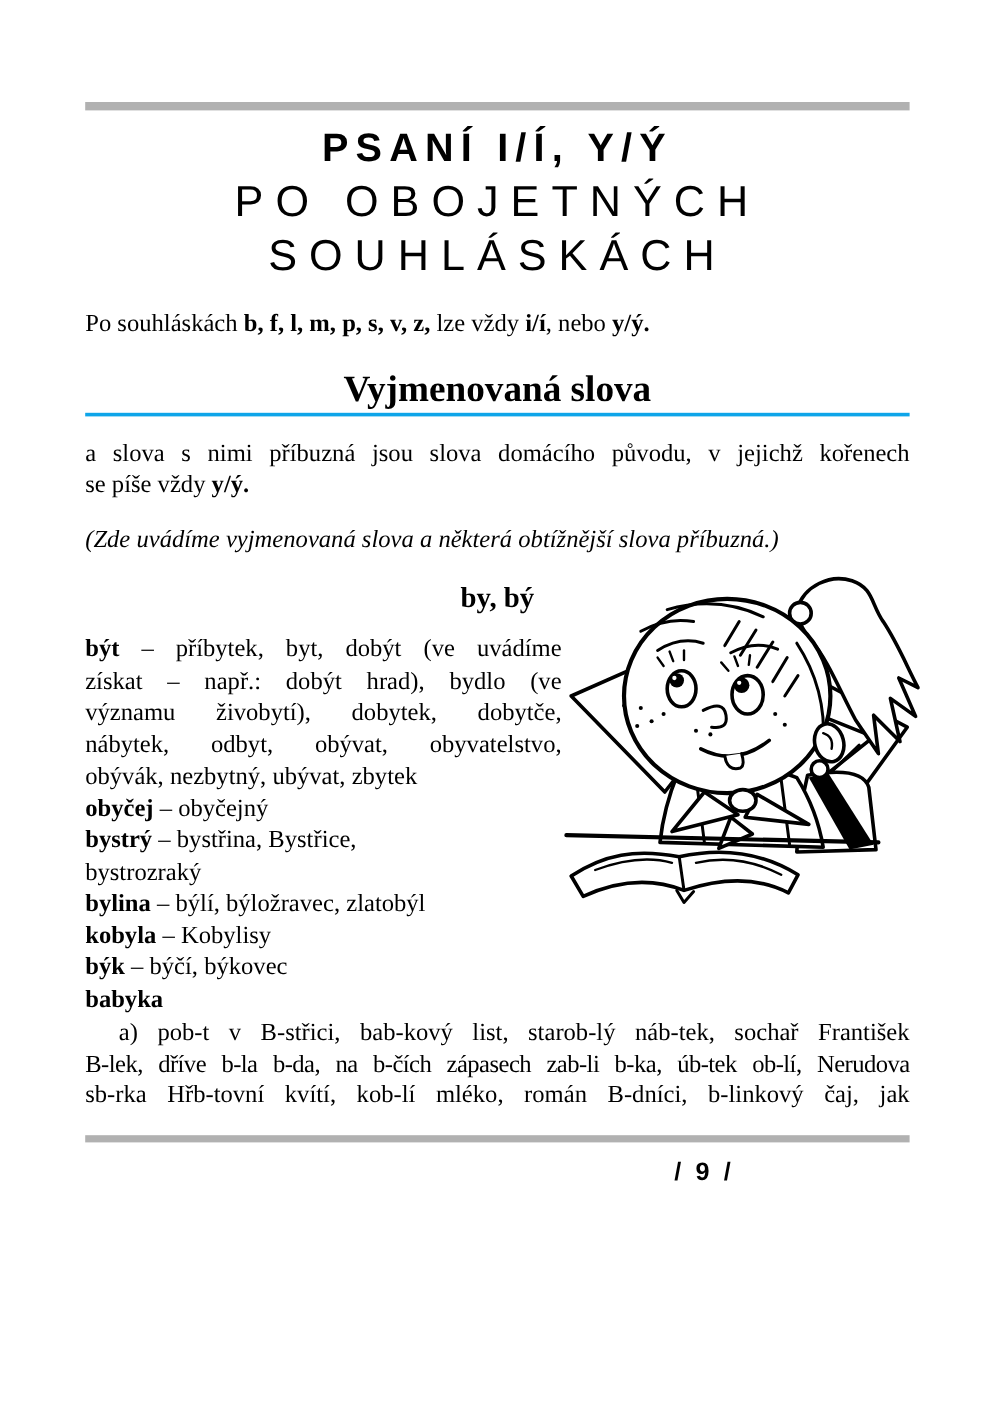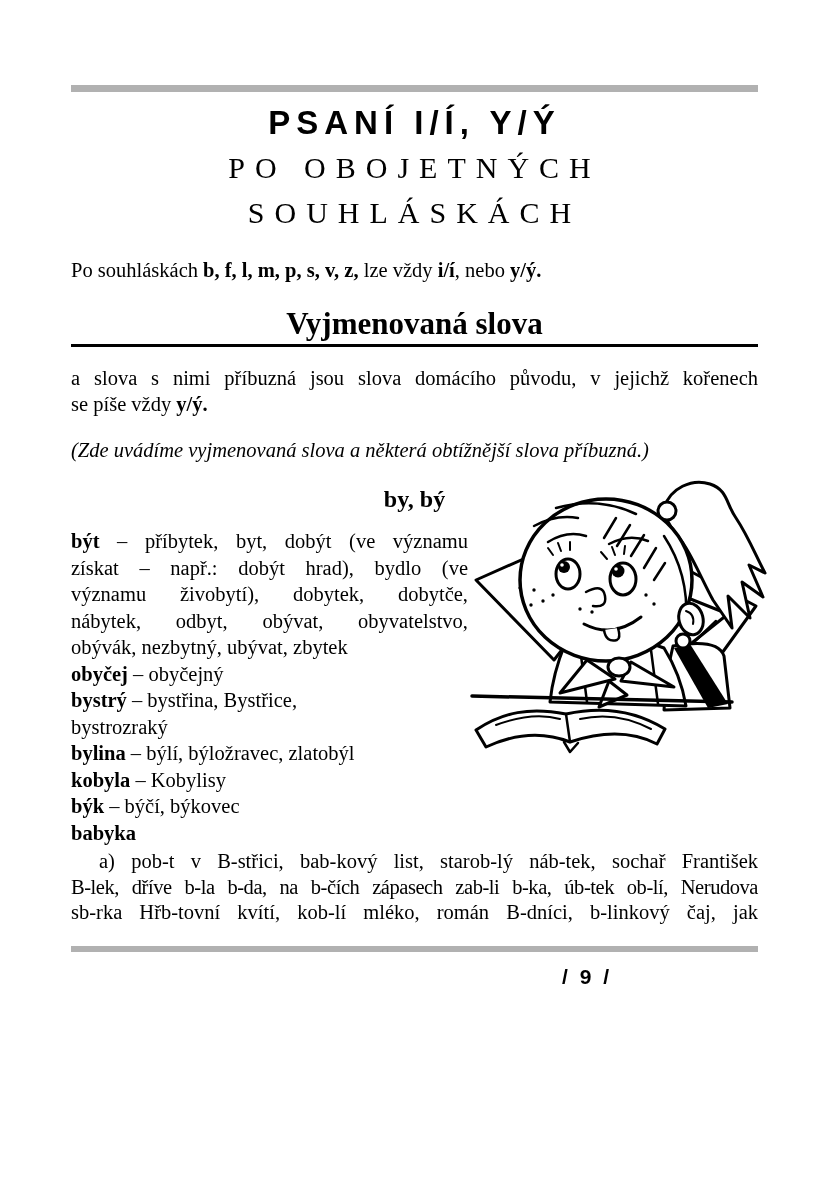--- a/index.html
+++ b/index.html
@@ -6,26 +6,26 @@
   body{
     width:829px;height:1180px;overflow:hidden;background:#fff;color:#000;
     font-family:"Liberation Serif",serif;
   }
   .page{width:829px;height:1180px;box-sizing:border-box;padding:0 71px;}
   .rule{height:7px;background:#b1b1b1;}
   .top-rule{margin-top:85px;}
   .bottom-rule{height:6px;margin-top:6px;}
   .title{text-align:center;font-family:"Liberation Sans",sans-serif;margin-top:9px;}
   .title-l1{display:block;font-size:33px;font-weight:bold;letter-spacing:6px;line-height:44px;}
-  .title-l2{display:block;font-size:30px;font-weight:400;letter-spacing:10px;line-height:45px;font-family:Liberation Serif, serif;}
+  .title-l2{display:block;font-size:36px;font-weight:400;letter-spacing:10px;line-height:45px;}
   .intro{font-size:20.5px;margin-top:22px;line-height:26px;}
   .b{font-weight:bold;text-align:center;}
   .rule-heading{
     font-size:31px;font-weight:bold;text-align:center;line-height:40px;
-    border-bottom:3px solid #000000;margin-top:12px;
+    border-bottom:3px solid #0ea5e9;margin-top:12px;
   }
   .para{font-size:20.5px;line-height:26px;margin-top:18px;}
   .line{display:block;}
   .stretch{text-align:justify;text-align-last:justify;}
   .note{font-style:italic;font-size:20.5px;line-height:27px;margin-top:3px;}
   .subheading{text-align:center;font-size:24px;font-weight:bold;margin-top:22px;}
   .vocab-row{display:flex;margin-top:15px;}
   .vocab-col{width:397px;flex:0 0 397px;font-size:20.5px;line-height:26.5px;}
   .illu-wrap{margin-left:0;margin-top:-50px;}
   .more{font-size:20.5px;margin-top:32px;line-height:26px;}
@@ -58,21 +58,21 @@
   <p class="para">
     <span class="line stretch">a slova s nimi příbuzná jsou slova domácího původu, v jejichž kořenech</span>
     <span class="line"><span>se píše vždy </span><span class="b">y/ý.</span></span>
   </p>
   <p class="note">(Zde uvádíme vyjmenovaná slova a některá obtížnější slova příbuzná.)</p>
 
   <div class="subheading">by, bý</div>
 
   <div class="vocab-row">
     <div class="vocab-col">
-      <span class="line stretch"><span class="b">být</span><span> – příbytek, byt, dobýt (ve významu</span></span>
+      <span class="line stretch"><span class="b">být</span><span> – příbytek, byt, dobýt (ve uvádíme</span></span>
       <span class="line stretch"><span>získat – např.: dobýt hrad), bydlo (ve</span></span>
       <span class="line stretch"><span>významu živobytí), dobytek, dobytče,</span></span>
       <span class="line stretch"><span>nábytek, odbyt, obývat, obyvatelstvo,</span></span>
       <span class="line"><span>obývák, nezbytný, ubývat, zbytek</span></span>
       <span class="line"><span class="b">obyčej</span><span> – obyčejný</span></span>
       <span class="line"><span class="b">bystrý</span><span> – bystřina, Bystřice,</span></span>
       <span class="line"><span>bystrozraký</span></span>
       <span class="line"><span class="b">bylina</span><span> – býlí, býložravec, zlatobýl</span></span>
       <span class="line"><span class="b">kobyla</span><span> – Kobylisy</span></span>
       <span class="line"><span class="b">býk</span><span> – býčí, býkovec</span></span>

